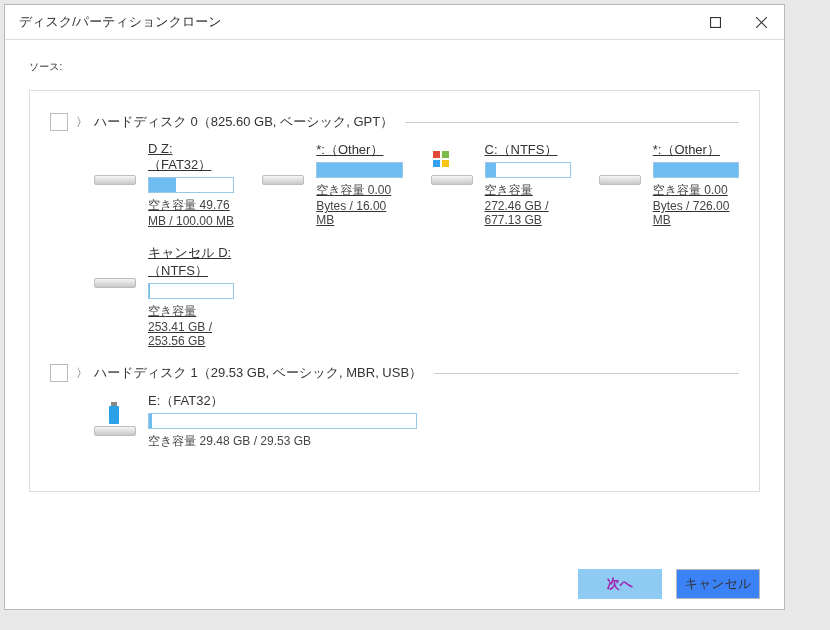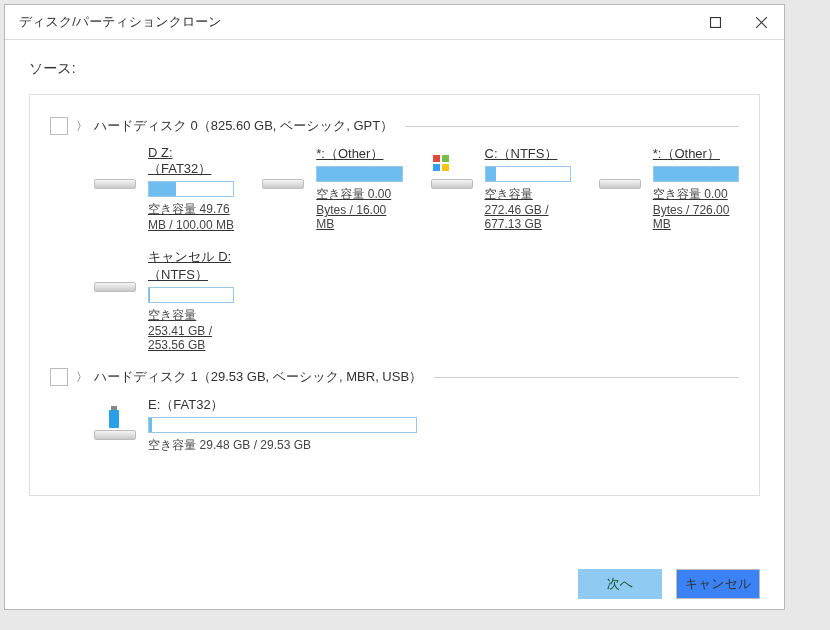--- a/index.html
+++ b/index.html
@@ -1,21 +1,21 @@
 <!DOCTYPE html>
 <html><head>
 <meta charset="utf-8">
 <style>
   html,body{margin:0;padding:0;font-family:"Meiryo","Yu Gothic",sans-serif;font-size:13px;color:#333;background:#e8e8e8;}
   .window{position:relative;width:781px;height:606px;margin:4px;background:#fff;border:1px solid #b8b8b8;box-sizing:border-box;}
   .titlebar{height:34px;display:flex;align-items:center;padding:0 0 0 14px;border-bottom:1px solid #ddd;}
   .titlebar .title{flex:1;font-size:13px;}
   .titlebar .winbtn{width:46px;height:34px;display:flex;align-items:center;justify-content:center;}
   .titlebar .winbtn svg{width:11px;height:11px;stroke:#333;fill:none;stroke-width:1;}
-  .section-label{padding:20px 0 4px 24px;font-size:14px;}
+  .section-label{padding:20px 0 4px 24px;font-size:10px;}
   .content{margin:12px 24px 0 24px;border:1px solid #ddd;padding:22px 20px 28px 20px;height:402px;box-sizing:border-box;overflow:hidden;}
   .disk-header{display:flex;align-items:center;margin-bottom:10px;}
   .disk-header.indent{margin-top:16px;}
   .chk{width:16px;height:16px;border:1px solid #bbb;margin-right:8px;flex:none;}
   .chev{margin-right:6px;font-size:12px;color:#333;flex:none;}
   .disk-title{white-space:nowrap;}
   .disk-line{flex:1;height:1px;background:#ccc;margin-left:12px;}
   .partitions-grid{display:grid;grid-template-columns:1fr 1fr 1fr 1fr;column-gap:28px;row-gap:16px;padding-left:44px;text-decoration:underline;}
   .partitions-single{padding-left:44px;}
   .part{display:flex;align-items:flex-start;}
@@ -24,21 +24,21 @@
   .part-icon .usb{position:absolute;left:15px;top:-2px;width:10px;height:18px;background:#2aa0e8;border-radius:1px;}
   .part-icon .usb:before{content:"";position:absolute;left:2px;top:-4px;width:6px;height:4px;background:#888;}
   .part-icon .winlogo{position:absolute;left:2px;top:-6px;width:16px;height:16px;}
   .part-body{flex:1;min-width:0;}
   .part-name{font-size:13px;margin-bottom:3px;}
   .bar{height:14px;border:1px solid #9bc7e6;background:#fff;position:relative;margin-bottom:4px;}
   .bar-fill{position:absolute;left:0;top:0;bottom:0;background:#6dbdf0;}
   .part-free{font-size:12px;color:#444;}
   .footer{position:absolute;left:0;right:0;bottom:0;height:50px;display:flex;align-items:center;justify-content:flex-end;padding-right:24px;gap:14px;border-top:0;}
   .btn{min-width:84px;height:30px;display:flex;align-items:center;justify-content:center;font-size:13px;box-sizing:border-box;cursor:pointer;}
-  .btn-primary{background:#8fcaf2;color:#14532d;}
+  .btn-primary{background:#8fcaf2;color:#a21caf;font-weight:bold;}
   .btn-secondary{background:#3b82f6;border:1px solid #bbb;color:#333;}
 </style>
 </head>
 <body>
 
 <div class="window">
 
   <div class="titlebar">
     <div class="title">ディスク/パーティションクローン</div>
     <div class="winbtn">

